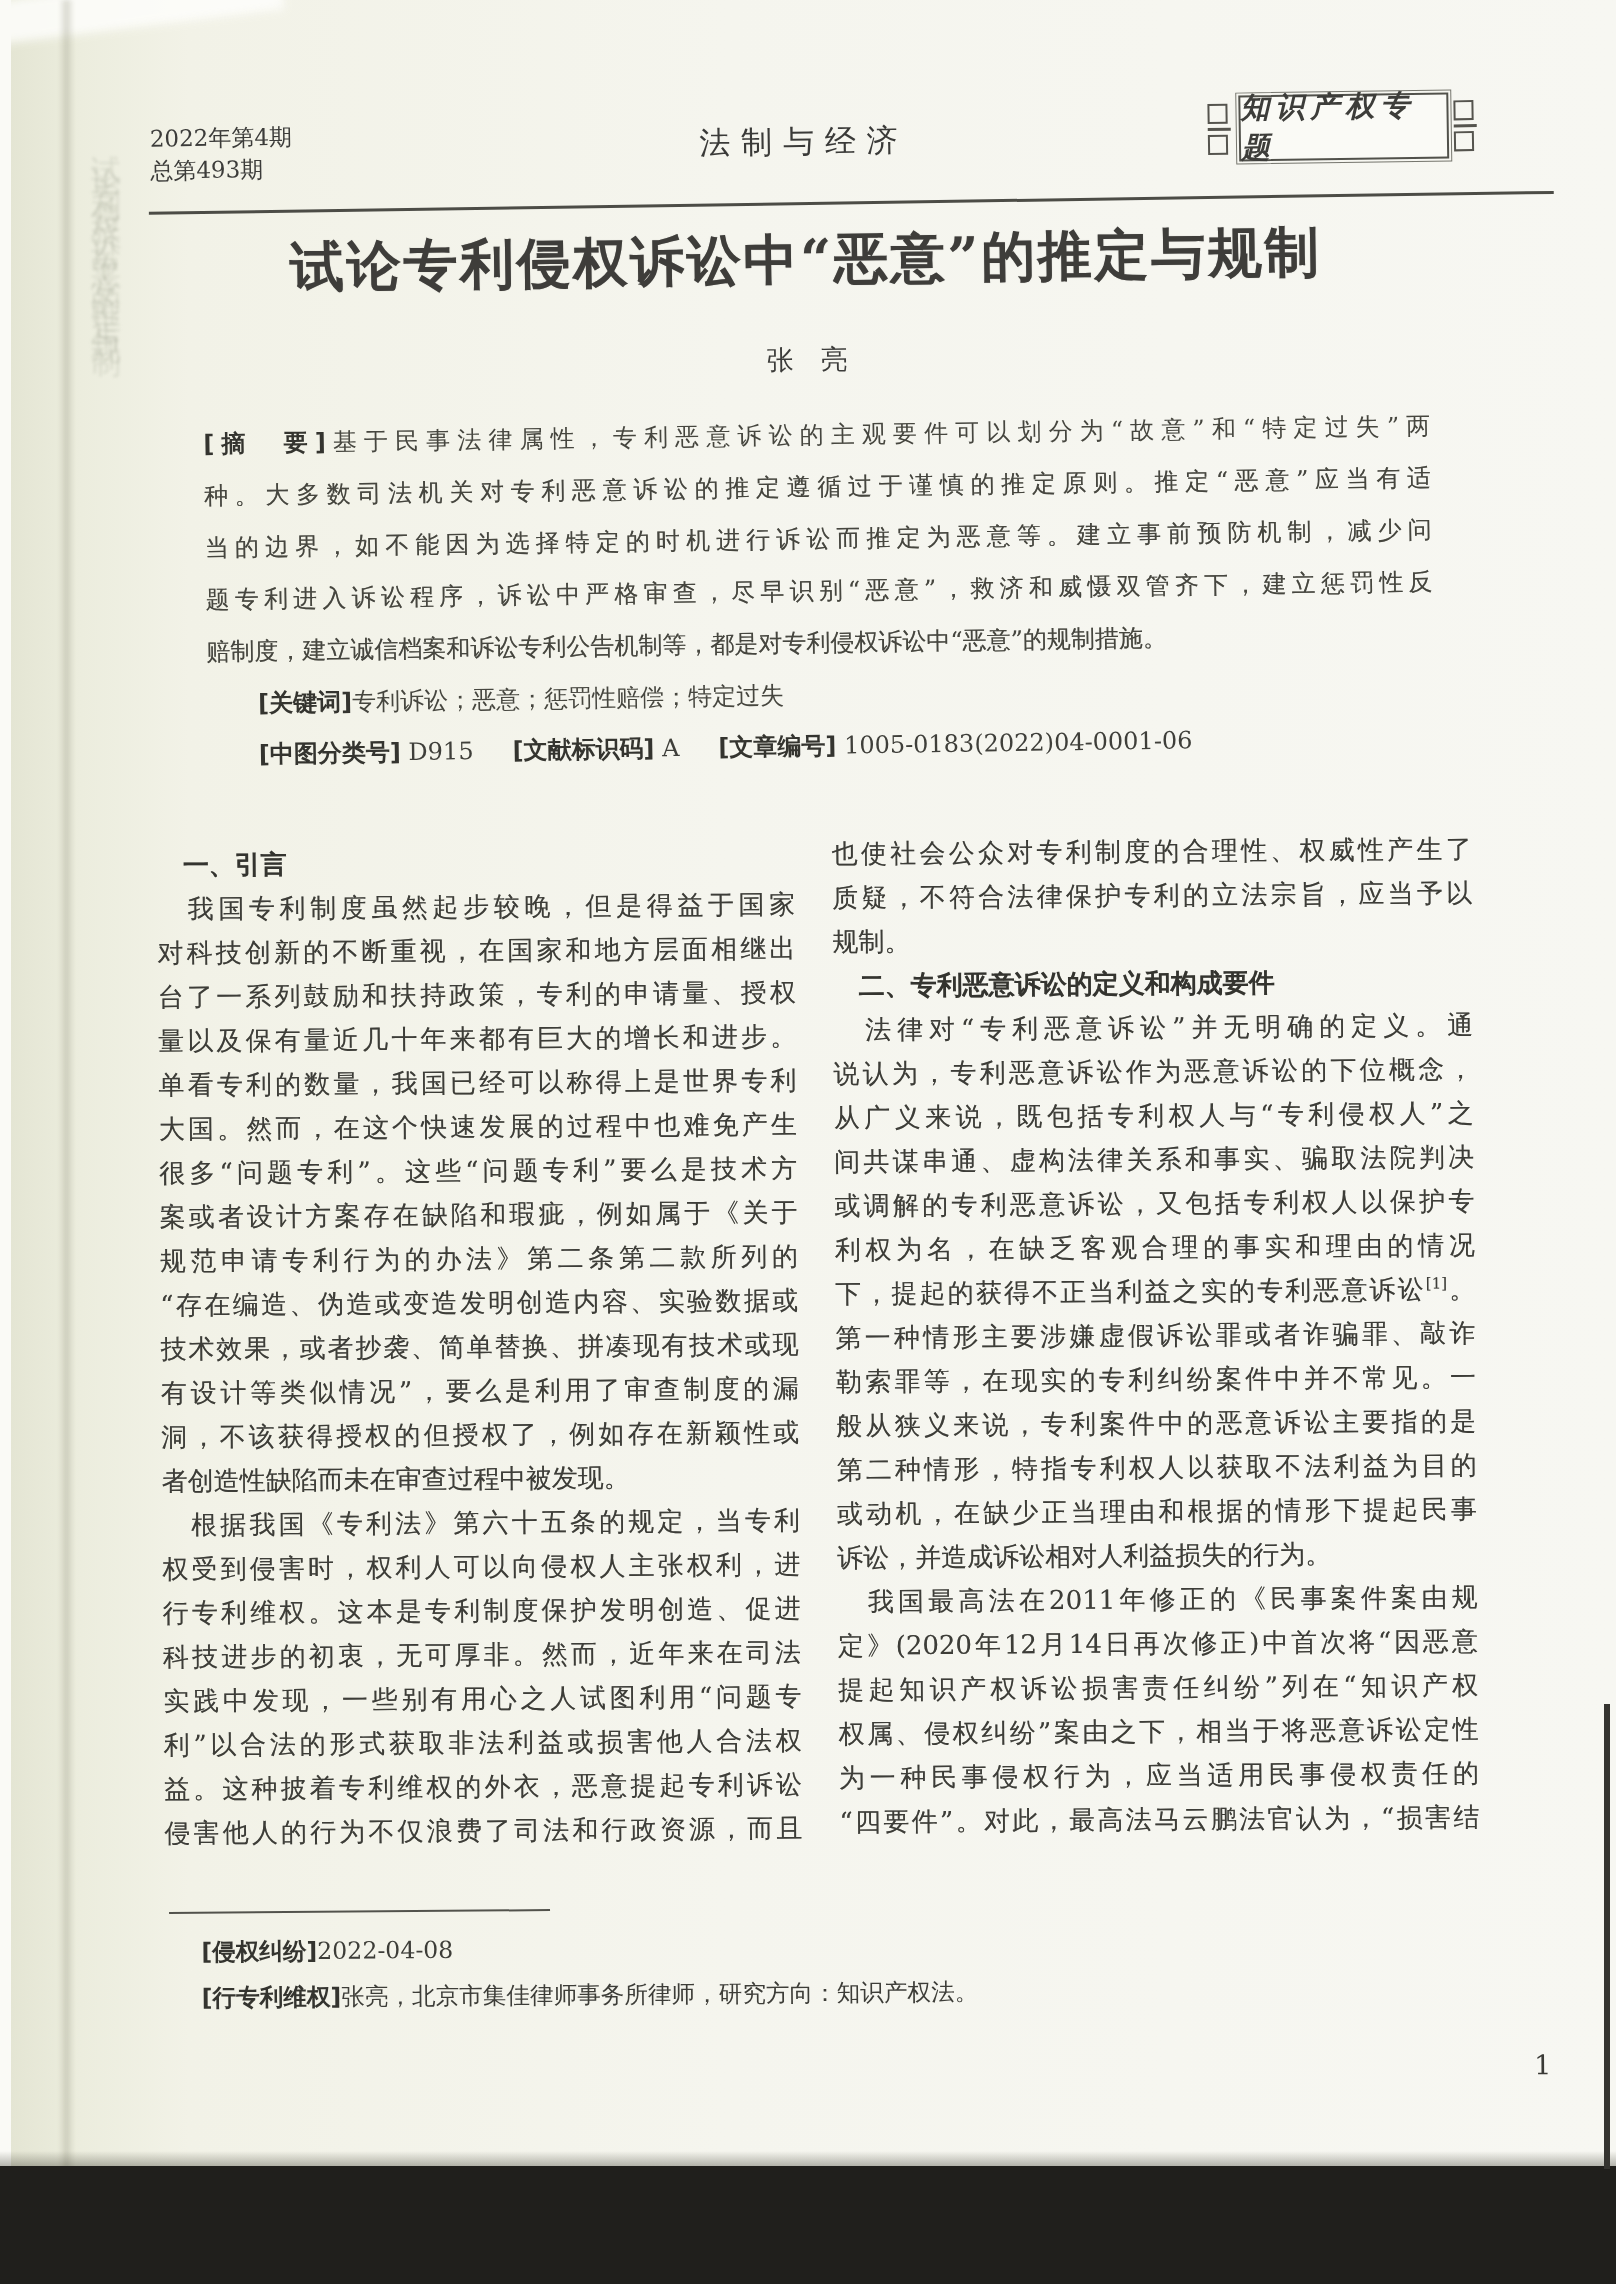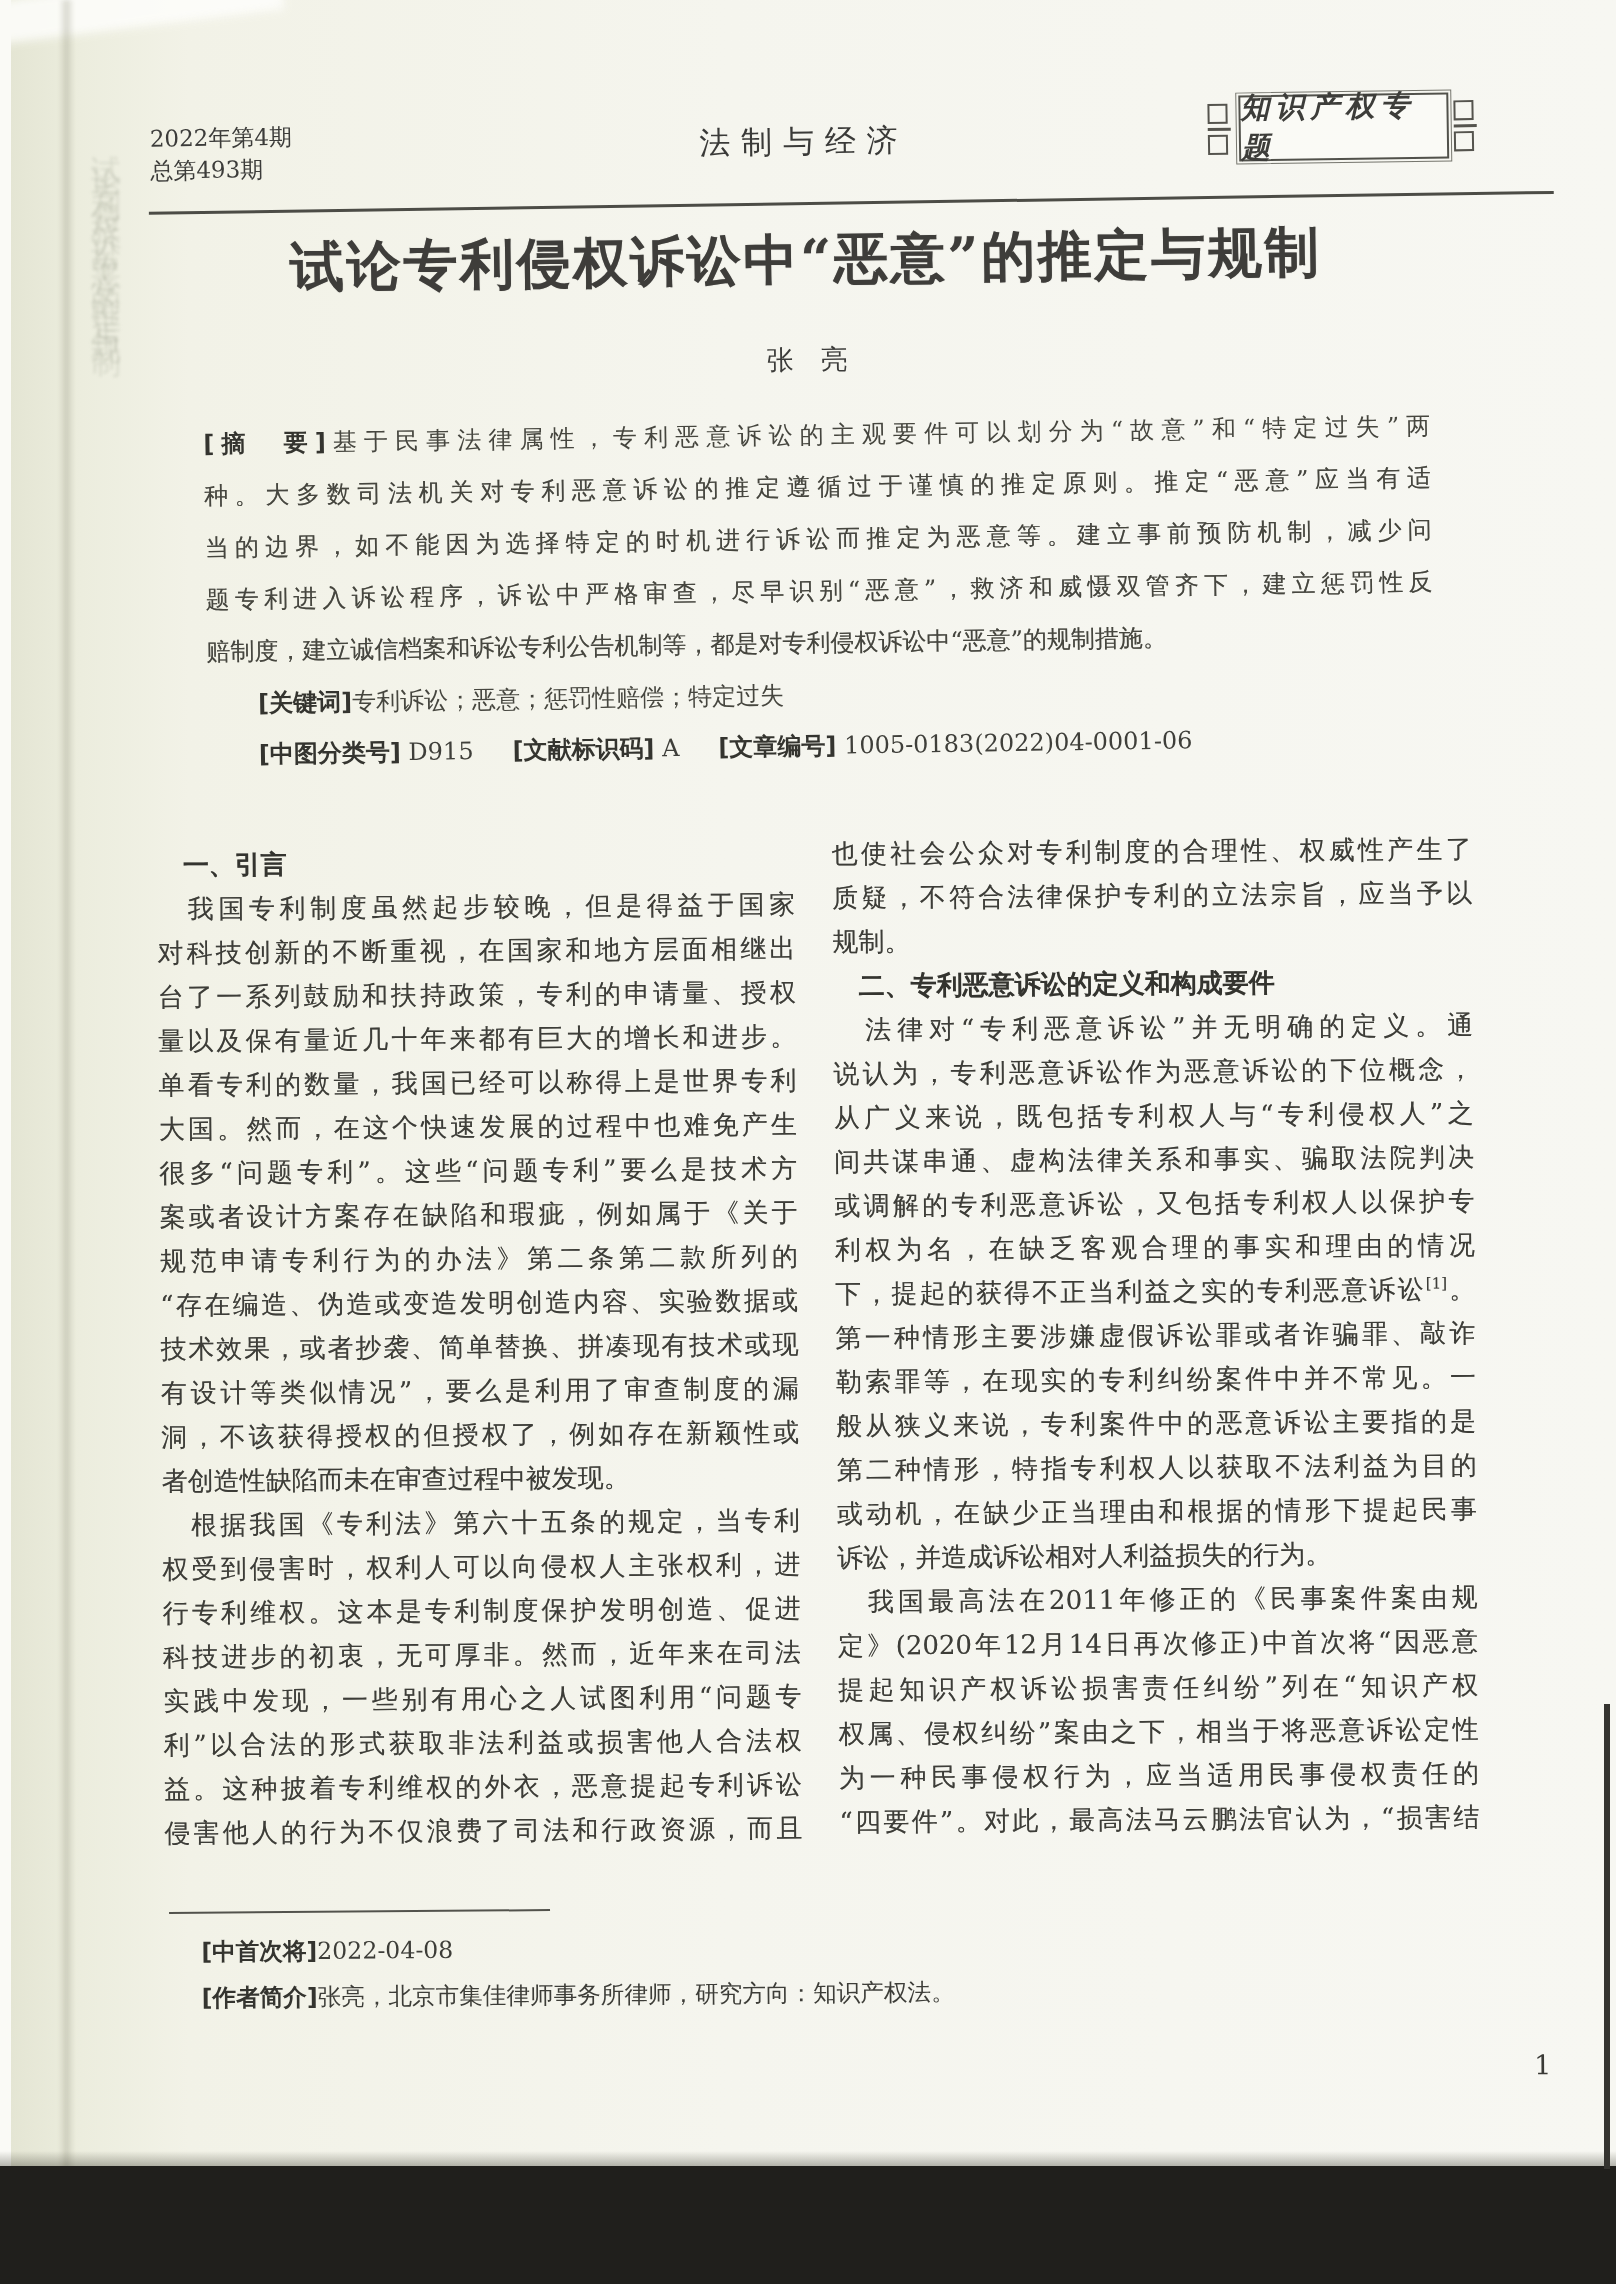--- a/index.html
+++ b/index.html
@@ -207,24 +207,24 @@
       <div class="tline">提起知识产权诉讼损害责任纠纷”列在“知识产权</div>
       <div class="tline">权属、侵权纠纷”案由之下，相当于将恶意诉讼定性</div>
       <div class="tline">为一种民事侵权行为，应当适用民事侵权责任的</div>
       <div class="tline">“四要件”。对此，最高法马云鹏法官认为，“损害结</div>
     </div>
 
   <div class="foot-rule"></div>
 
   <div class="footer">
     <div class="fline">
-      <b class="lab">[中首次将]</b><span>2022-04-08</span>
+      <b class="lab">[侵权纠纷]</b><span>2022-04-08</span>
     </div>
     <div class="fline">
-      <b class="lab">[作者简介]</b><span>张亮，北京市集佳律师事务所律师，研究方向：知识产权法。</span>
+      <b class="lab">[行专利维权]</b><span>张亮，北京市集佳律师事务所律师，研究方向：知识产权法。</span>
     </div>
   </div>
 
   <div class="page-num">1</div>
 </div>
 
 <div class="bottom-shadow"></div>
 <div class="bottom-band"></div>
 <div class="right-edge-line"></div>
 

